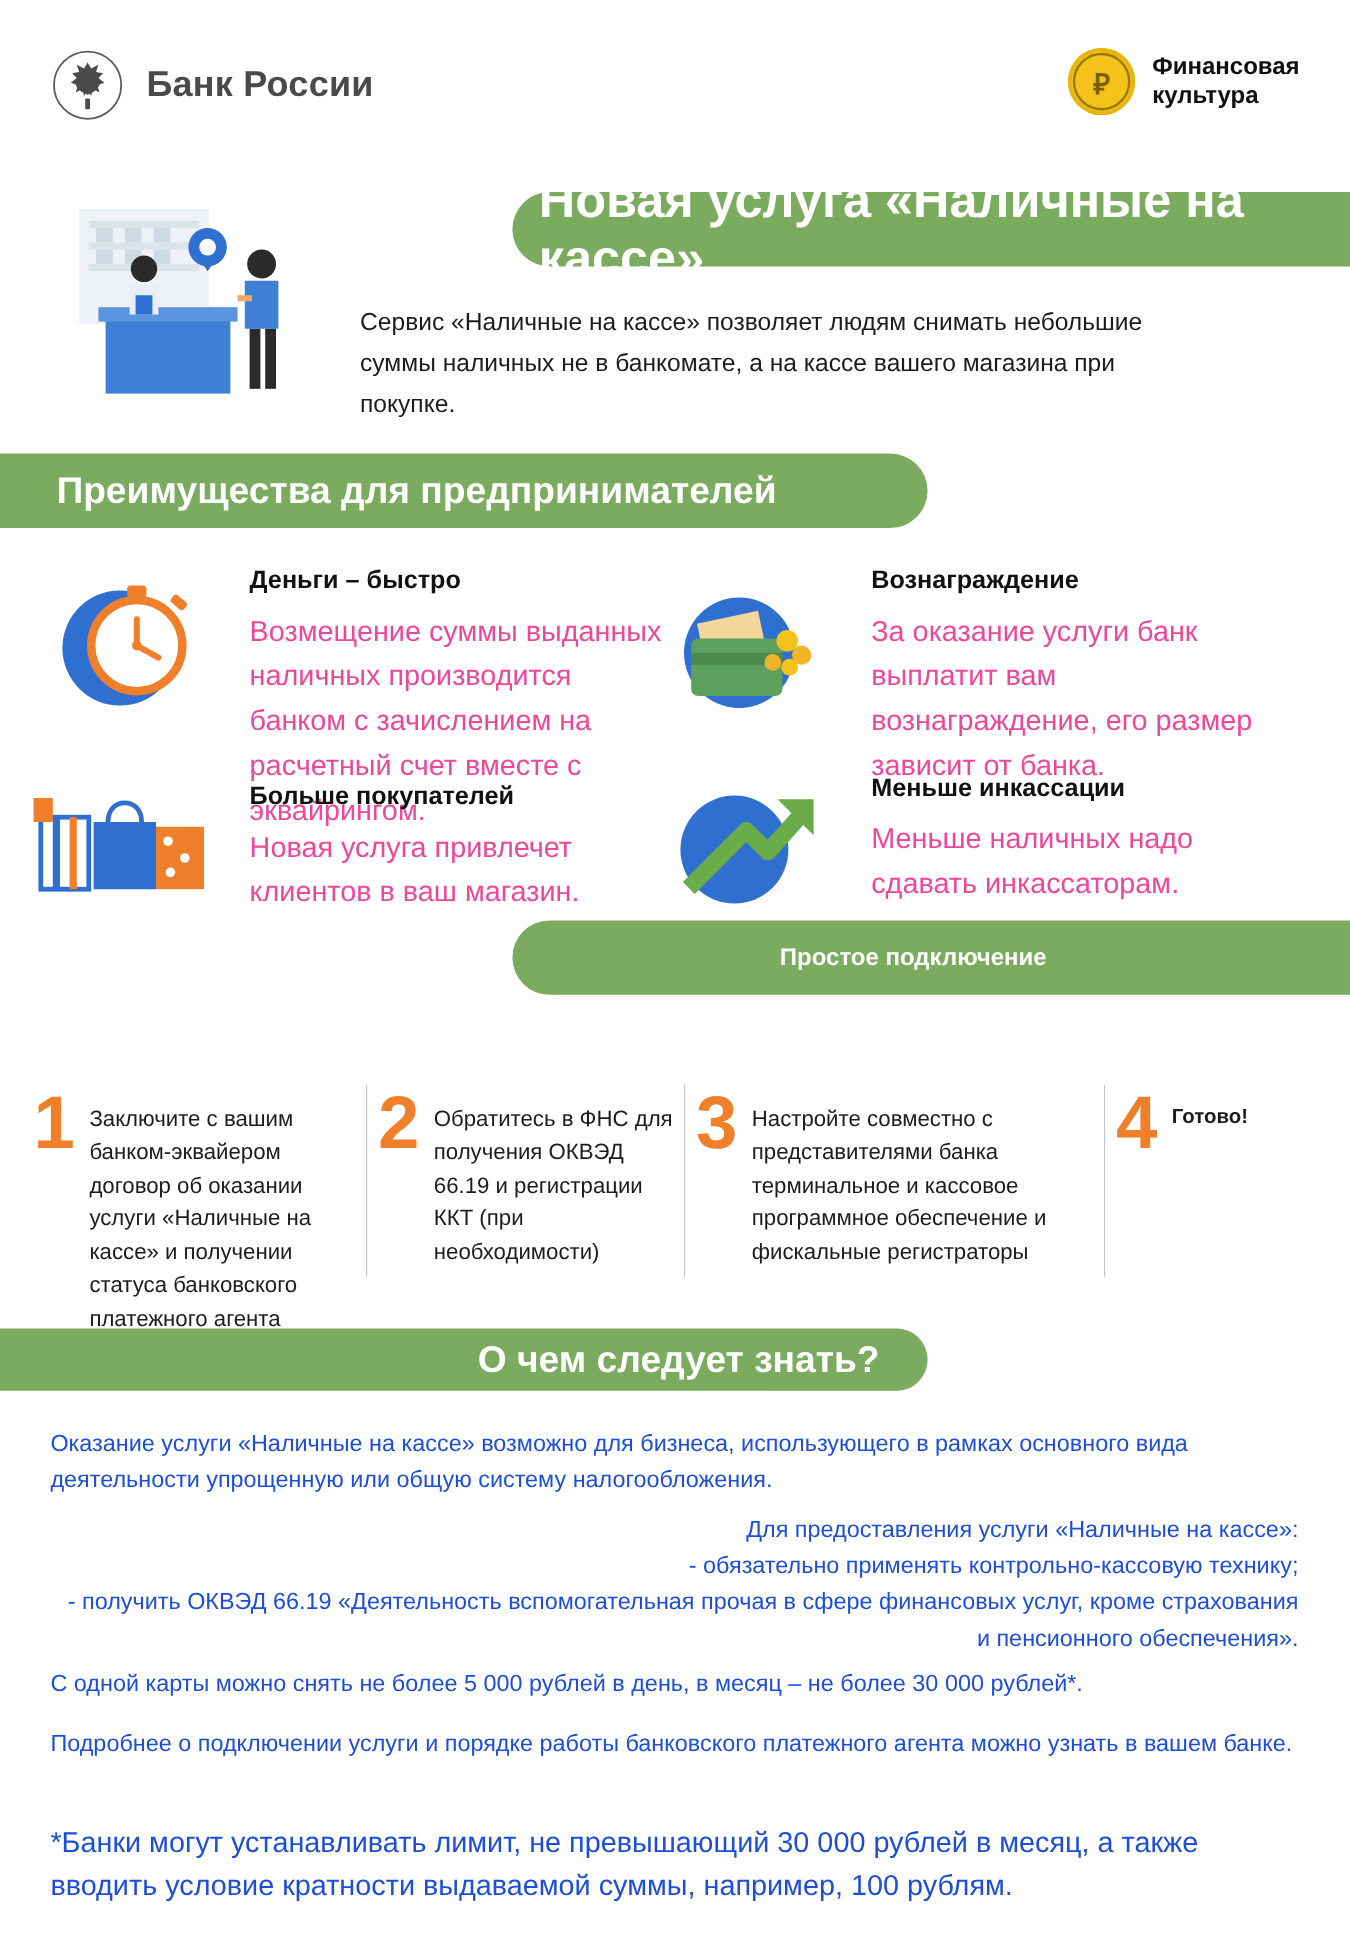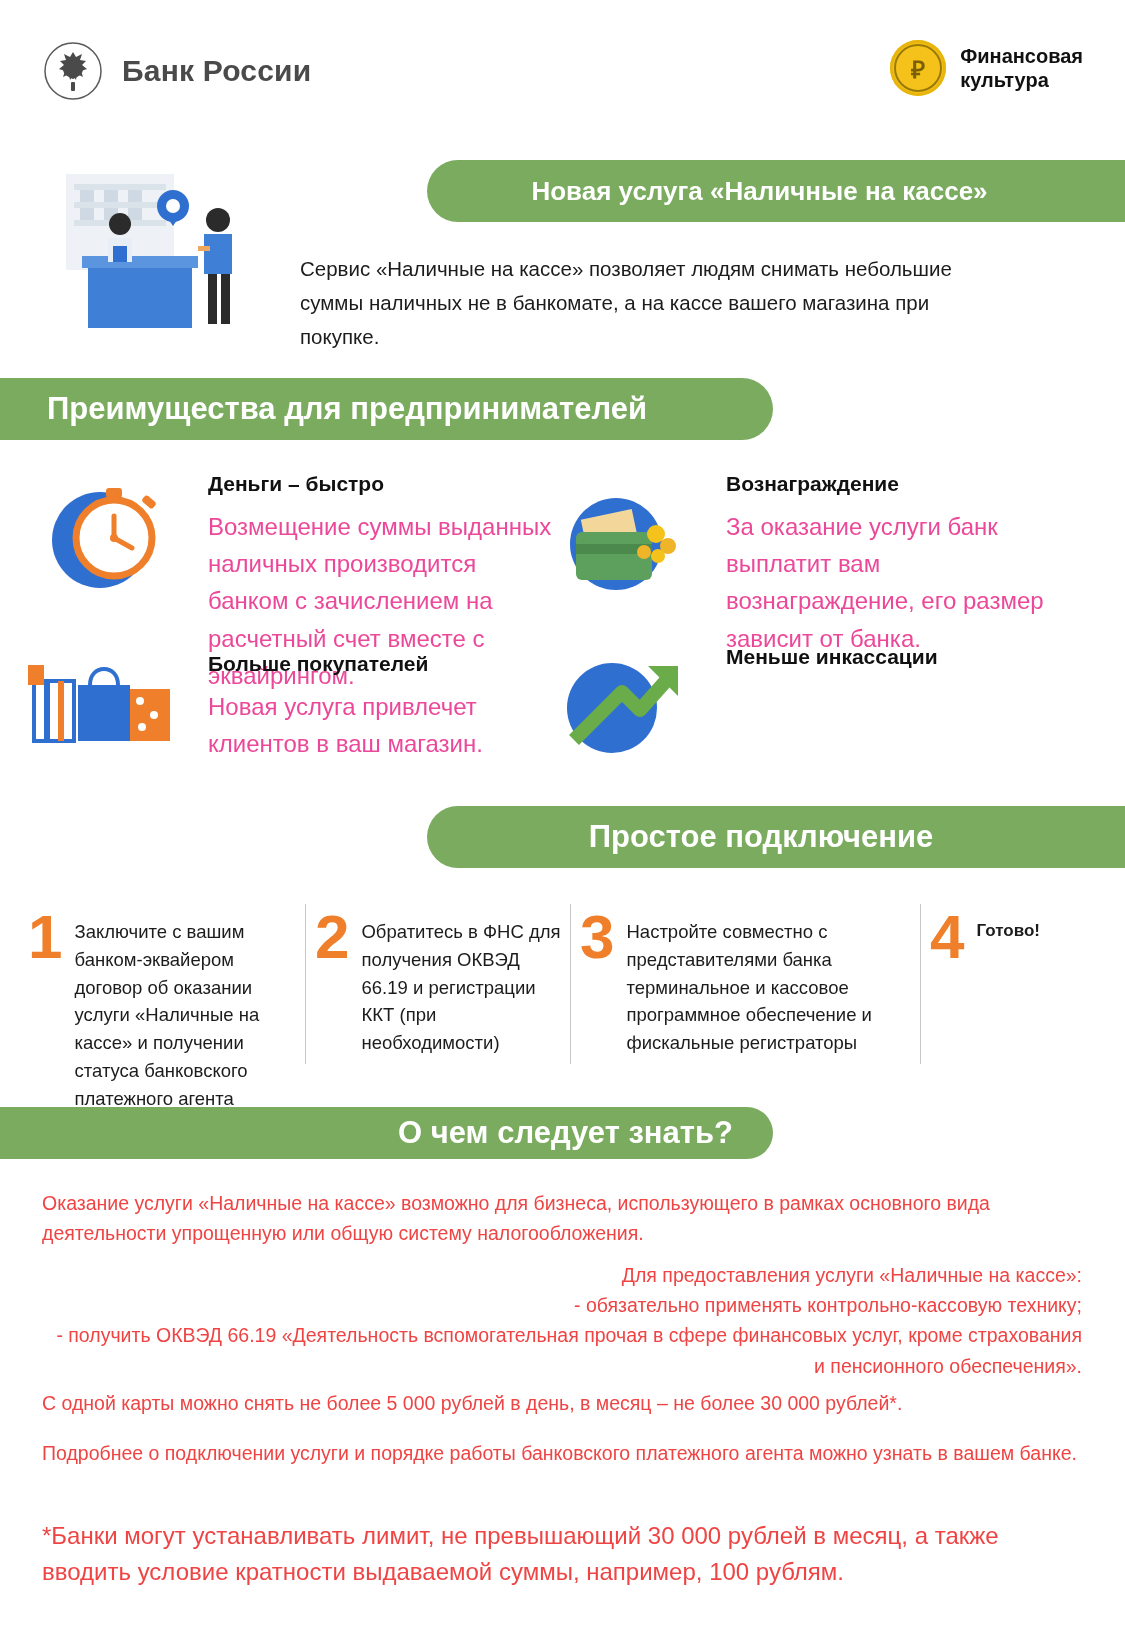--- a/index.html
+++ b/index.html
@@ -88,43 +88,43 @@
   }
   .banner-1 {
     position: absolute;
     left: 427px;
     top: 160px;
     width: 698px;
     height: 62px;
     border-radius: 31px 0 0 31px;
     padding-left: 22px;
     box-sizing: border-box;
-    font-size: 26px;
+    font-size: 42px;
     justify-content: center;
     padding-right: 55px;
   }
   .banner-2 {
     position: absolute;
     left: 0;
     top: 378px;
     width: 773px;
     height: 62px;
     border-radius: 0 31px 31px 0;
     font-size: 31px;
     padding-left: 47px;
     box-sizing: border-box;
   }
   .banner-3 {
     position: absolute;
     left: 427px;
-    top: 806px;
+    top: 767px;
     width: 698px;
     height: 62px;
     border-radius: 31px 0 0 31px;
-    font-size: 31px;
+    font-size: 20px;
     justify-content: center;
     box-sizing: border-box;
     padding-right: 30px;
   }
   .banner-4 {
     position: absolute;
     left: 0;
     top: 1107px;
     width: 773px;
     height: 52px;
@@ -216,21 +216,21 @@
   .div2 { left: 570px; }
   .div3 { left: 920px; }
 
   
   .body-text {
     position: absolute;
     left: 42px;
     width: 1040px;
     font-size: 19.5px;
     line-height: 1.55;
-    color: #ef4444;
+    color: #1d4ed8;
   }
   .p1 { top: 1188px; }
   .p2 { top: 1260px; }
   .p3 { top: 1388px; }
   .p4 { top: 1438px; }
   .p5 { top: 1518px; font-size: 24px; line-height: 1.5; }
   .p2 div { margin: 0; text-align: right; }
 </style>
 </head>
 <body>
@@ -356,20 +356,21 @@
   <div class="adv-body">За оказание услуги банк выплатит вам вознаграждение, его размер зависит от банка.</div>
 </div>
 
 <div class="adv adv3">
   <div class="adv-title">Больше покупателей</div>
   <div class="adv-body">Новая услуга привлечет клиентов в ваш магазин.</div>
 </div>
 
 <div class="adv adv4">
   <div class="adv-title">Меньше инкассации</div>
+  <div class="adv-body">Меньше наличных надо сдавать инкассаторам.</div>
 </div>
 
 <div class="banner banner-3">Простое подключение</div>
 
 <div class="steps">
   <div class="divider div1"></div>
   <div class="divider div2"></div>
   <div class="divider div3"></div>
 
   <div class="step step1">

